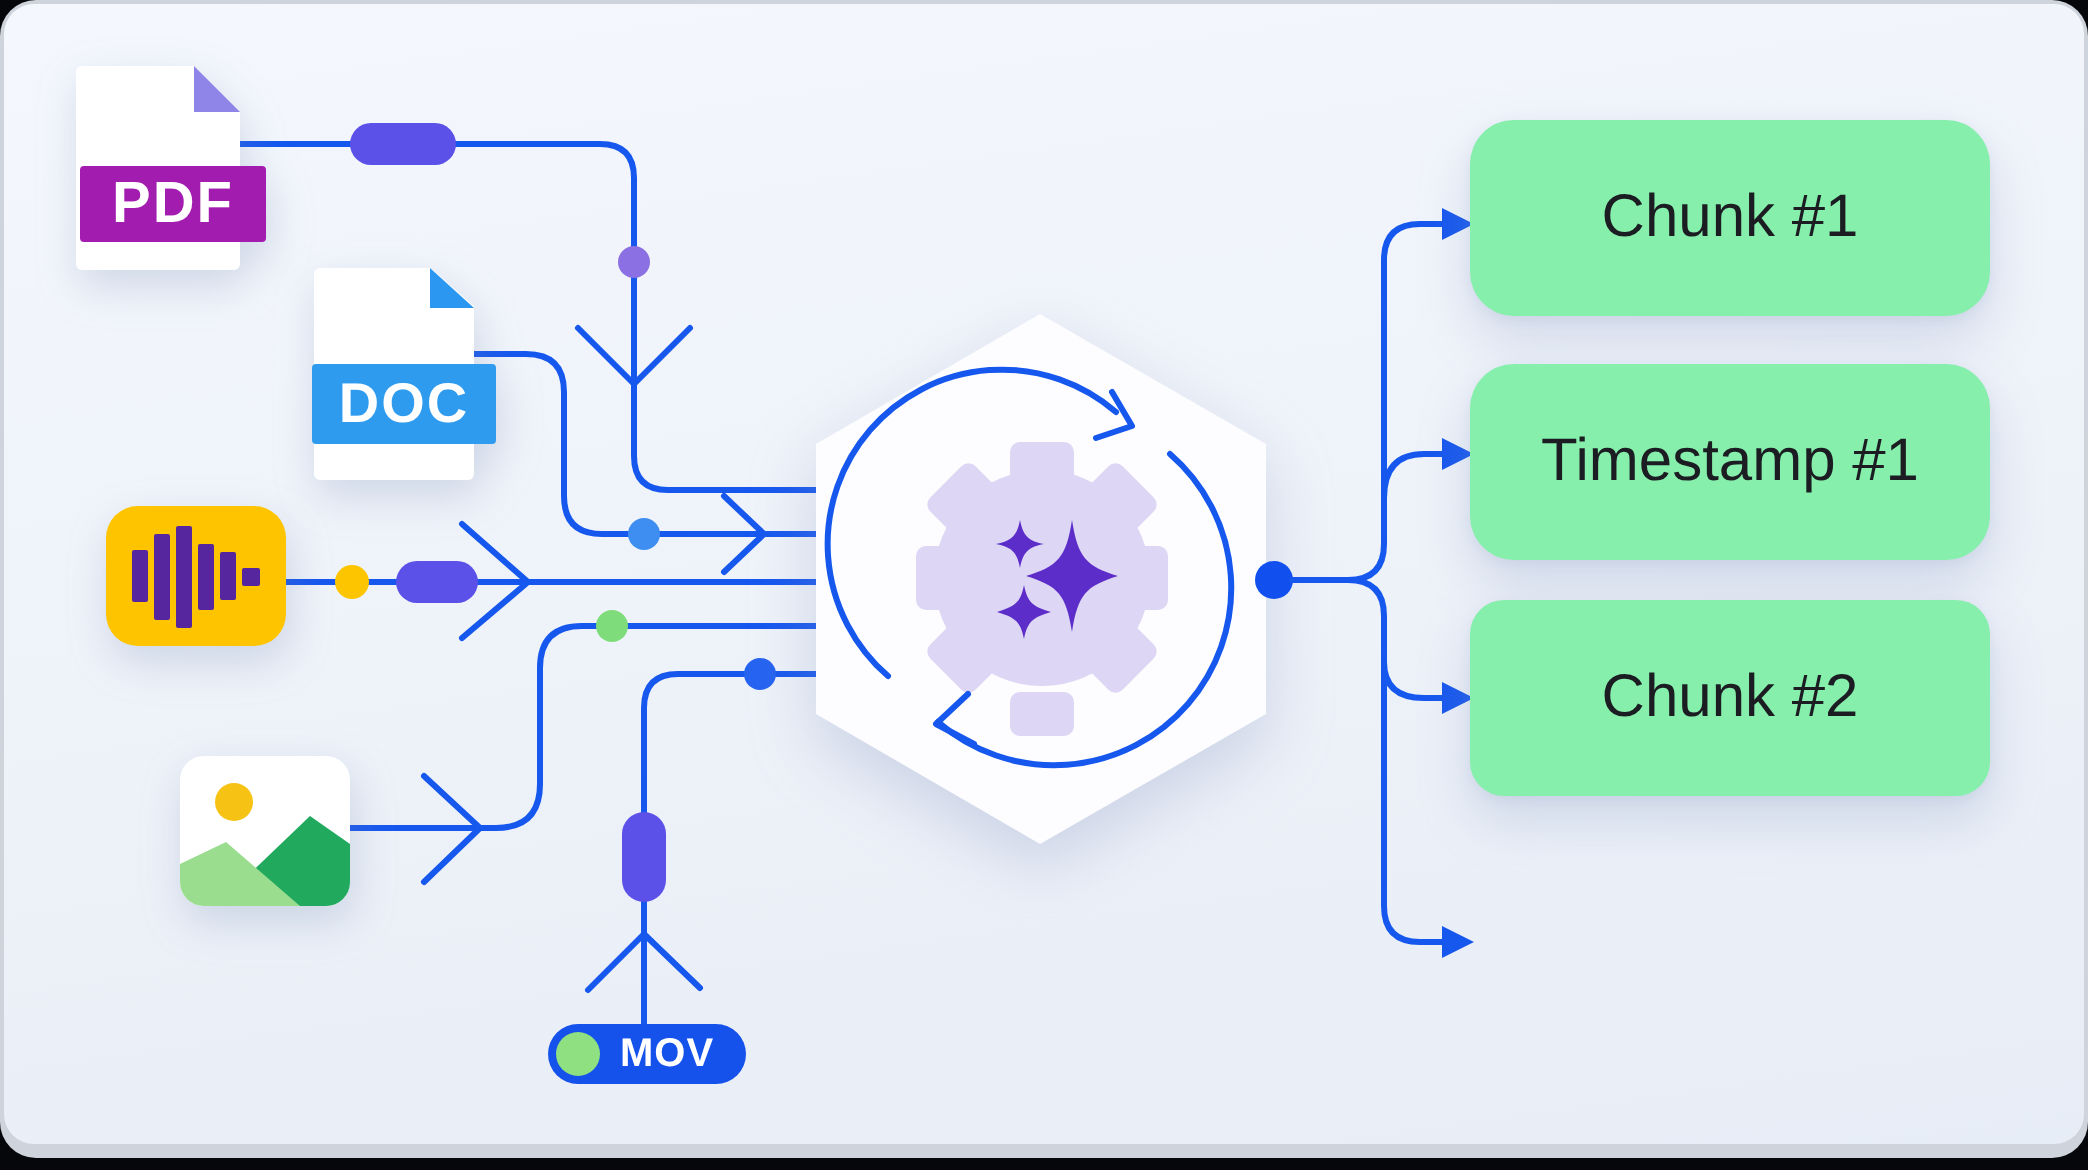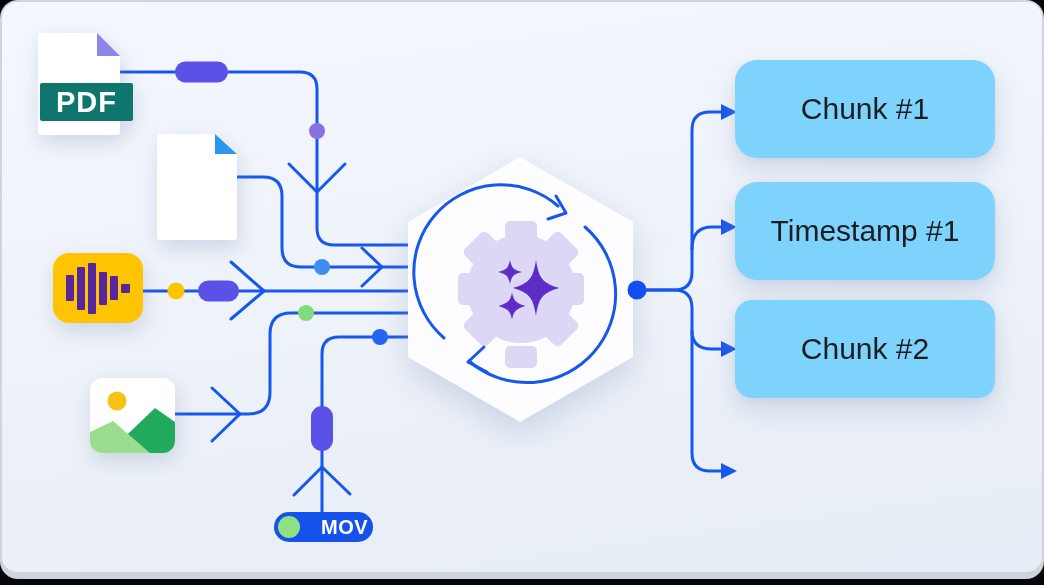--- a/index.html
+++ b/index.html
@@ -12,21 +12,21 @@
 
   
   .icon{position:absolute;}
   .shadowed{filter:drop-shadow(2px 8px 10px rgba(120,140,180,.28));}
 
   .pdf{left:38px;top:33px;width:82px;height:102px;}
   .pdf .page{position:absolute;inset:0;background:#fff;border-radius:3px;
              clip-path:polygon(0 0,72% 0,100% 23%,100% 100%,0 100%);}
   .pdf .fold{position:absolute;left:59px;top:0;width:23px;height:23px;background:#8F84E8;
              clip-path:polygon(0 0,100% 100%,0 100%);}
-  .pdf .badge{position:absolute;left:2px;top:50px;width:93px;height:38px;background:#0f766e;
+  .pdf .badge{position:absolute;left:2px;top:50px;width:93px;height:38px;background:#a21caf;
               border-radius:2px;color:#fff;font-weight:bold;font-size:29px;letter-spacing:1px;
               display:flex;align-items:center;justify-content:center;}
 
   .doc{left:157px;top:134px;width:80px;height:106px;}
   .doc .page{position:absolute;inset:0;background:#fff;border-radius:3px;
              clip-path:polygon(0 0,73% 0,100% 18%,100% 100%,0 100%);}
   .doc .fold{position:absolute;left:58px;top:0;width:22px;height:20px;background:#2B97F0;
              clip-path:polygon(0 0,100% 100%,0 100%);}
   .doc .badge{position:absolute;left:-1px;top:48px;width:92px;height:40px;background:#2E9BEE;
               border-radius:2px;color:#fff;font-weight:bold;font-size:28px;letter-spacing:1px;
@@ -40,24 +40,24 @@
   .audio .bar:nth-child(3){height:51px;}
   .audio .bar:nth-child(4){height:33px;}
   .audio .bar:nth-child(5){height:24px;}
   .audio .sq{width:9px;height:9px;background:#55269E;border-radius:1px;}
 
   .imgicon{left:90px;top:378px;width:85px;height:75px;background:#fff;border-radius:12px;overflow:hidden;}
 
   .mov{left:274px;top:512px;width:99px;height:30px;background:#1552EC;border-radius:15px;
        display:flex;align-items:center;padding-left:4px;box-sizing:border-box;}
   .mov .gdot{width:22px;height:22px;border-radius:50%;background:#8FE080;}
-  .mov .mlabel{color:#fff;font-weight:bold;font-size:20px;letter-spacing:.5px;margin-left:21px;}
+  .mov .mlabel{color:#fff;font-weight:bold;font-size:20px;letter-spacing:.5px;margin-left:10px;}
 
   
-  .obox{position:absolute;left:735px;width:260px;height:98px;background:#7dd3fc;border-radius:22px;
+  .obox{position:absolute;left:735px;width:260px;height:98px;background:#86efac;border-radius:22px;
         box-shadow:0 12px 26px rgba(130,150,190,.28),0 2px 6px rgba(130,150,190,.12);
         display:flex;align-items:center;justify-content:center;
         font-size:30px;font-weight:500;color:#1B1D22;}
   .obox.b1{top:60px;}
   .obox.b2{top:182px;}
   .obox.b3{top:300px;border-radius:17px;}
   .obox.b4{top:420px;}
 </style>
 </head>
 <body>
@@ -145,20 +145,21 @@
 
   <div class="icon pdf shadowed">
     <div class="page"></div>
     <div class="fold"></div>
     <div class="badge">PDF</div>
   </div>
 
   <div class="icon doc shadowed">
     <div class="page"></div>
     <div class="fold"></div>
+    <div class="badge">DOC</div>
   </div>
 
   <div class="icon audio shadowed">
     <div class="bar"></div>
     <div class="bar"></div>
     <div class="bar"></div>
     <div class="bar"></div>
     <div class="bar"></div>
     <div class="sq"></div>
   </div>

